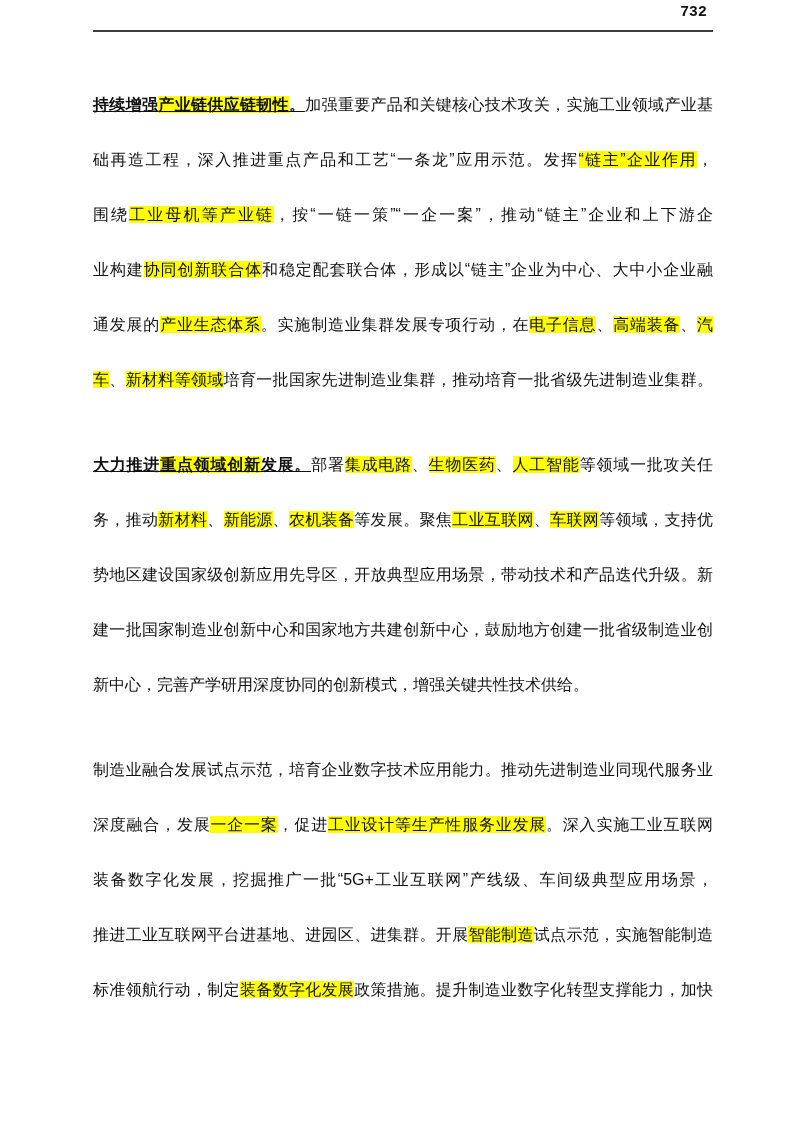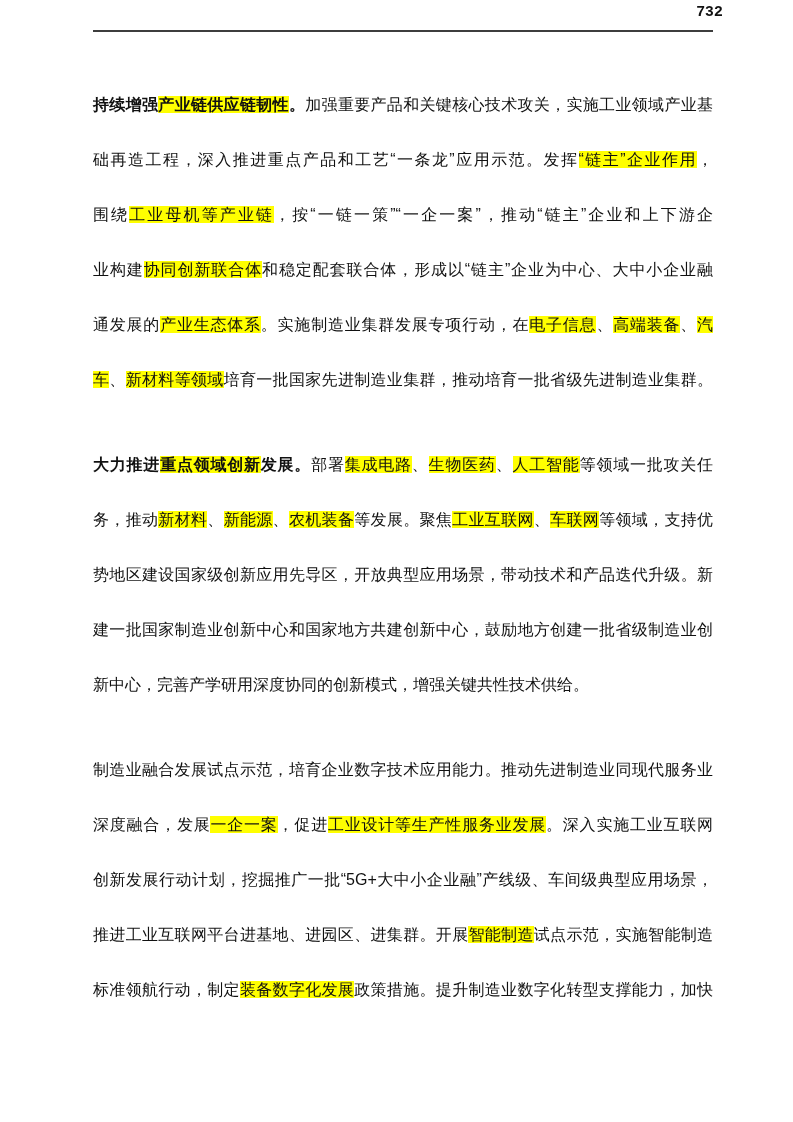--- a/index.html
+++ b/index.html
@@ -11,21 +11,21 @@
     width: 793px;
     height: 1122px;
     position: relative;
     overflow: hidden;
     font-family: "Liberation Sans", "DejaVu Sans", sans-serif;
     color: var(--text-color, #111111);
   }
   .page-number {
     position: absolute;
     top: 2px;
-    left: 103px;
+    left: 87px;
     width: 620px;
     text-align: right;
     font-size: 15px;
     font-weight: 700;
     letter-spacing: 0.5px;
   }
   .header-rule {
     position: absolute;
     top: 30px;
     left: 93px;
@@ -47,20 +47,21 @@
   .line {
     height: 55px;
     white-space: nowrap;
   }
   .line.justify {
     text-align: justify;
     text-align-last: justify;
   }
   .seg.b {
     font-weight: 700;
+    text-decoration: underline;
   }
   .seg.hl {
     background: var(--hl-color, #ffff00);
     padding: 0 0;
   }
 </style>
 </head>
 <body style="--hl-color: #ffff00; --text-color: #111111; --divider-color: #3d3d3d;">
 
 <div class="page-number">732</div>
@@ -79,17 +80,17 @@
     <div class="paragraph">
       <div class="line justify"><span class="seg b">大力推进</span><span class="seg b hl">重点领域创新</span><span class="seg b">发展。</span><span class="seg">部署</span><span class="seg hl">集成电路</span><span class="seg">、</span><span class="seg hl">生物医药</span><span class="seg">、</span><span class="seg hl">人工智能</span><span class="seg">等领域一批攻关任</span></div>
       <div class="line justify"><span class="seg">务，推动</span><span class="seg hl">新材料</span><span class="seg">、</span><span class="seg hl">新能源</span><span class="seg">、</span><span class="seg hl">农机装备</span><span class="seg">等发展。聚焦</span><span class="seg hl">工业互联网</span><span class="seg">、</span><span class="seg hl">车联网</span><span class="seg">等领域，支持优</span></div>
       <div class="line justify"><span class="seg">势地区建设国家级创新应用先导区，开放典型应用场景，带动技术和产品迭代升级。新</span></div>
       <div class="line justify"><span class="seg">建一批国家制造业创新中心和国家地方共建创新中心，鼓励地方创建一批省级制造业创</span></div>
       <div class="line"><span class="seg">新中心，完善产学研用深度协同的创新模式，增强关键共性技术供给。</span></div>
     </div>
     <div class="paragraph">
       <div class="line justify"><span class="seg">制造业融合发展试点示范，培育企业数字技术应用能力。推动先进制造业同现代服务业</span></div>
       <div class="line justify"><span class="seg">深度融合，发展</span><span class="seg hl">一企一案</span><span class="seg">，促进</span><span class="seg hl">工业设计等生产性服务业发展</span><span class="seg">。深入实施工业互联网</span></div>
-      <div class="line justify"><span class="seg">创新发展行动计划，挖掘推广一批“5G+大中小企业融”产线级、车间级典型应用场景，</span></div>
+      <div class="line justify"><span class="seg">装备数字化发展，挖掘推广一批“5G+工业互联网”产线级、车间级典型应用场景，</span></div>
       <div class="line justify"><span class="seg">推进工业互联网平台进基地、进园区、进集群。开展</span><span class="seg hl">智能制造</span><span class="seg">试点示范，实施智能制造</span></div>
       <div class="line justify"><span class="seg">标准领航行动，制定</span><span class="seg hl">装备数字化发展</span><span class="seg">政策措施。提升制造业数字化转型支撑能力，加快</span></div>
     </div>
   </div>
 
 </body></html>

